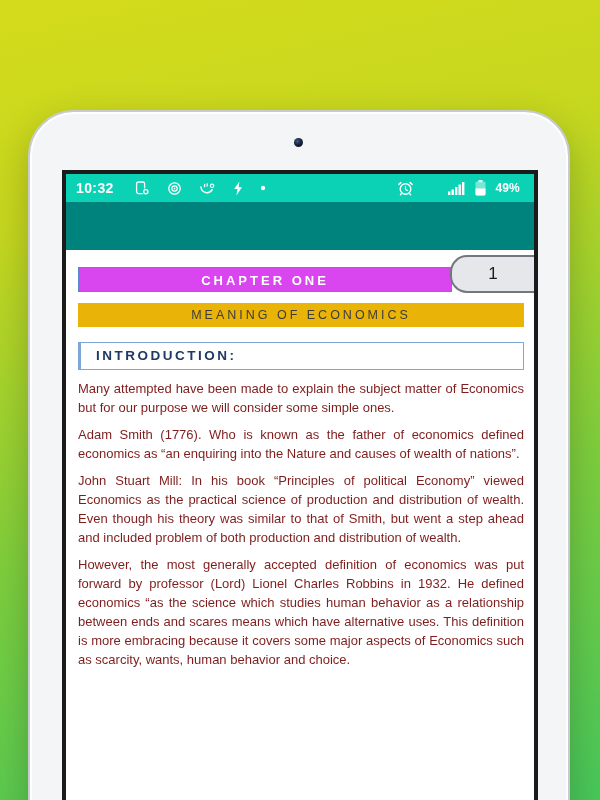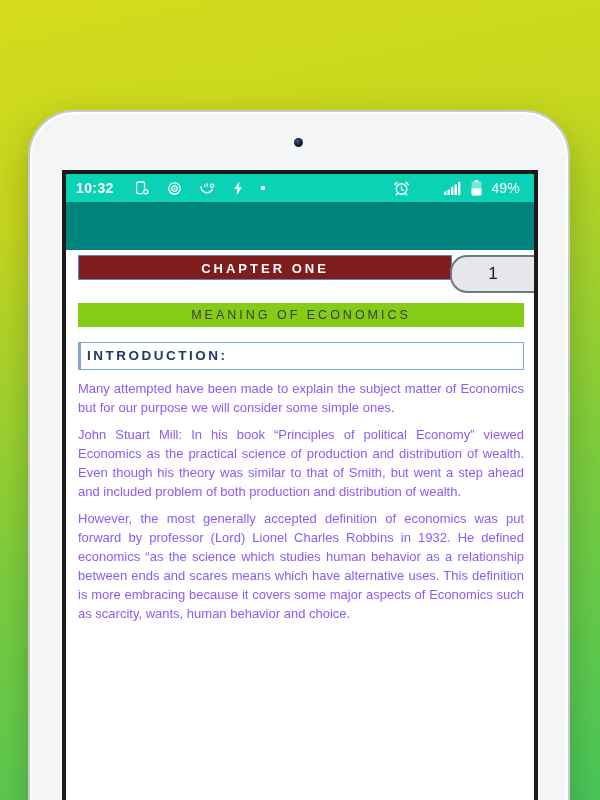--- a/index.html
+++ b/index.html
@@ -36,55 +36,55 @@
   
   .statusbar {
     height:28px; flex:0 0 28px; background:#0bd2b5;
     display:flex; align-items:center; gap:17px;
     padding:0 14px 0 10px; color:#ffffff;
   }
   .sb-time { font-size:14px; font-weight:700; letter-spacing:.4px; margin-right:4px; }
   .sb-icon { display:flex; align-items:center; }
   .sb-right { margin-left:auto; display:flex; align-items:center; gap:9px; }
   .sb-gap { width:16px; }
-  .sb-batt-pct { font-size:14px; font-weight:400; letter-spacing:.2px; }
+  .sb-batt-pct { font-size:12px; font-weight:700; letter-spacing:.2px; }
 
   
   .appbar { height:48px; flex:0 0 48px; background:#00827d; }
 
   
   .page {
     flex:1; background:#ffffff; padding:5px 10px 0 12px;
     overflow:hidden;
   }
   .chapter-row { display:flex; align-items:flex-start; height:38px; margin-bottom:10px; margin-right:-10px; }
   .chapter-banner {
-    flex:1; height:25px; margin-top:0; line-height:25px;
-    background:#7f1d1d; border:1px solid #5a86cc;
+    flex:1; height:25px; margin-top:12px; line-height:25px;
+    background:#d946ef; border:1px solid #5a86cc;
     color:#ffffff; font-size:13px; font-weight:700; letter-spacing:3px;
     text-align:center;
   }
   .page-tab {
     width:84px; height:38px; margin-left:-2px;
     background:#e5e7ea; border:2px solid #72777f; border-right:none;
     border-radius:17px 0 0 17px;
     font-size:17px; color:#1d1d1d; text-align:center; line-height:34px;
   }
   .title-banner {
     height:24px; line-height:24px; margin-bottom:15px;
-    background:#84cc16; color:#3d3d3d;
+    background:#eab308; color:#3d3d3d;
     font-size:12.5px; letter-spacing:3px; text-align:center;
   }
   .intro-box {
     border:1.5px solid #7ea6d9; border-left:3px solid #7ea6d9;
-    padding:5px 8px 6px 6px; margin-bottom:9px;
+    padding:5px 8px 6px 15px; margin-bottom:9px;
     color:#1f3864; font-size:13.5px; font-weight:600; letter-spacing:2.5px;
   }
   .body-text p {
-    font-size:13px; line-height:19px; color:#8b5cf6;
+    font-size:13px; line-height:19px; color:#7f1d1d;
     text-align:justify; margin-bottom:8px;
   }
 </style>
 </head>
 <body>
 
 <div class="tablet">
   <div class="camera"></div>
 
   <div class="screen">
@@ -166,19 +166,20 @@
         <div class="chapter-banner">CHAPTER ONE</div>
         <div class="page-tab">1</div>
       </div>
 
       <div class="title-banner">MEANING OF ECONOMICS</div>
 
       <div class="intro-box">INTRODUCTION:</div>
 
       <div class="body-text">
         <p>Many attempted have been made to explain the subject matter of Economics but for our purpose we will consider some simple ones.</p>
+        <p>Adam Smith (1776). Who is known as the father of economics defined economics as “an enquiring into the Nature and causes of wealth of nations”.</p>
         <p>John Stuart Mill: In his book “Principles of political Economy” viewed Economics as the practical science of production and distribution of wealth. Even though his theory was similar to that of Smith, but went a step ahead and included problem of both production and distribution of wealth.</p>
         <p>However, the most generally accepted definition of economics was put forward by professor (Lord) Lionel Charles Robbins in 1932. He defined economics “as the science which studies human behavior as a relationship between ends and scares means which have alternative uses. This definition is more embracing because it covers some major aspects of Economics such as scarcity, wants, human behavior and choice.</p>
       </div>
 
     </div>
   </div>
 </div>
 
 </body></html>

